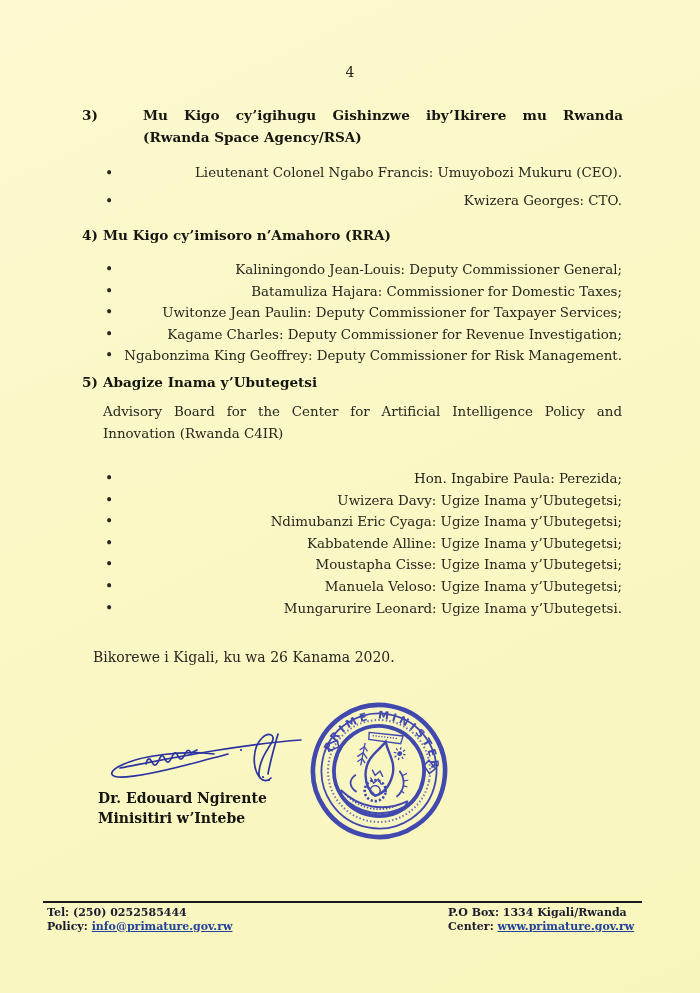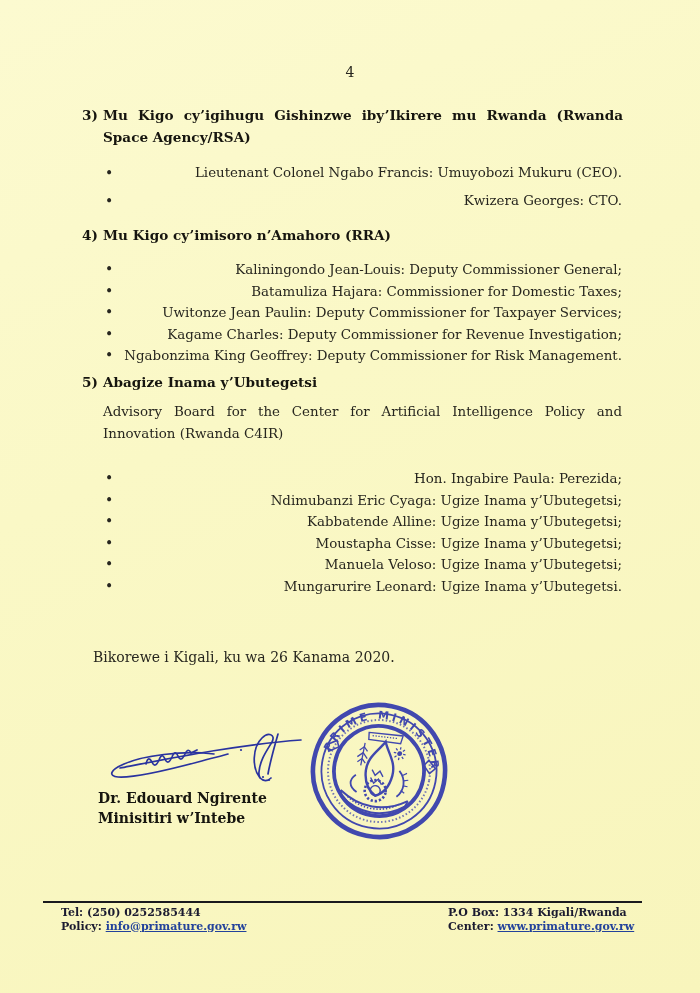--- a/index.html
+++ b/index.html
@@ -6,40 +6,40 @@
   .page{
     position:relative;width:700px;height:993px;margin:0 auto;overflow:hidden;
     background:linear-gradient(155deg,#fcfad0 0%,#faf8c6 40%,#f8f5bc 100%);
     font-family:"DejaVu Serif","Liberation Serif",serif;
     color:#27261f;
   }
   .page-number{position:absolute;top:64px;left:0;width:700px;text-align:center;font-size:14px;}
   .section-heading{position:absolute;left:82px;width:541px;display:flex;font-weight:bold;font-size:13.6px;line-height:22px;color:#16150f;}
   .sec-num{width:21px;flex:none;}
   .sec-title{flex:1;}
-  .sec-title.justify{text-align:justify;}
+  .sec-title.justify{text-align:justify;margin-left:40px;}
   #sec3{top:104px;}
   #sec4{top:224px;}
   #sec5{top:371px;}
   .doc-list{position:absolute;left:103px;width:519px;list-style:none;margin:0;padding:0;font-size:13.4px;text-align:right;}
   .doc-list li{position:relative;padding-left:19px;}
   .doc-list li::before{content:"\2022";position:absolute;left:2px;font-size:14px;}
   #list3{top:163px;}
   #list3 li{line-height:20px;margin-bottom:7.5px;}
   #list4{top:259px;}
   #list4 li,#list5 li{line-height:21.6px;}
   #list5{top:468px;}
   .advisory{position:absolute;left:103px;top:401px;width:519px;font-size:13.4px;line-height:21.5px;text-align:justify;}
   .dateline{position:absolute;left:93px;top:649px;font-size:14px;}
   .signature-svg{position:absolute;left:102px;top:714px;width:206px;height:72px;}
   .signatory{position:absolute;left:98px;top:788px;font-weight:bold;font-size:14px;line-height:20px;color:#16150f;}
   .seal-svg{position:absolute;left:305px;top:697px;width:148px;height:148px;transform:rotate(11deg);opacity:.9;}
   .footer-rule{position:absolute;left:43px;top:901px;width:599px;height:2px;background:#1a1a1e;}
   .footer-col{position:absolute;top:906px;font-size:11px;font-weight:bold;line-height:13.5px;color:#1a1a30;font-family:"DejaVu Serif","Liberation Serif",serif;}
-  .footer-left{left:61px;}
+  .footer-left{left:47px;}
   .footer-right{left:448px;}
   .link{color:#23429b;text-decoration:underline;cursor:pointer;margin-top:26px;}
   svg .ink{stroke:#2a339f;fill:none;stroke-linecap:round;}
   svg .stamp{stroke:#2e36ad;fill:none;}
 </style>
 </head>
 <body>
 
 <div class="page">
 
@@ -66,20 +66,21 @@
     <li>Ngabonzima King Geoffrey: Deputy Commissioner for Risk Management.</li>
   </ul>
 
   <div class="section-heading" id="sec5">
     <span class="sec-num">5)</span>
     <span class="sec-title">Abagize Inama y’Ubutegetsi</span>
   </div>
   <div class="advisory">Advisory Board for the Center for Artificial Intelligence Policy and Innovation (Rwanda C4IR)</div>
   <ul class="doc-list" id="list5">
     <li>Hon. Ingabire Paula: Perezida;</li>
+    <li>Uwizera Davy: Ugize Inama y’Ubutegetsi;</li>
     <li>Ndimubanzi Eric Cyaga: Ugize Inama y’Ubutegetsi;</li>
     <li>Kabbatende Alline: Ugize Inama y’Ubutegetsi;</li>
     <li>Moustapha Cisse: Ugize Inama y’Ubutegetsi;</li>
     <li>Manuela Veloso: Ugize Inama y’Ubutegetsi;</li>
     <li>Mungarurire Leonard: Ugize Inama y’Ubutegetsi.</li>
   </ul>
 
   <div class="dateline">Bikorewe i Kigali, ku wa 26 Kanama 2020.</div>
 
   <svg class="signature-svg" viewBox="0 0 206 72" aria-hidden="true">

